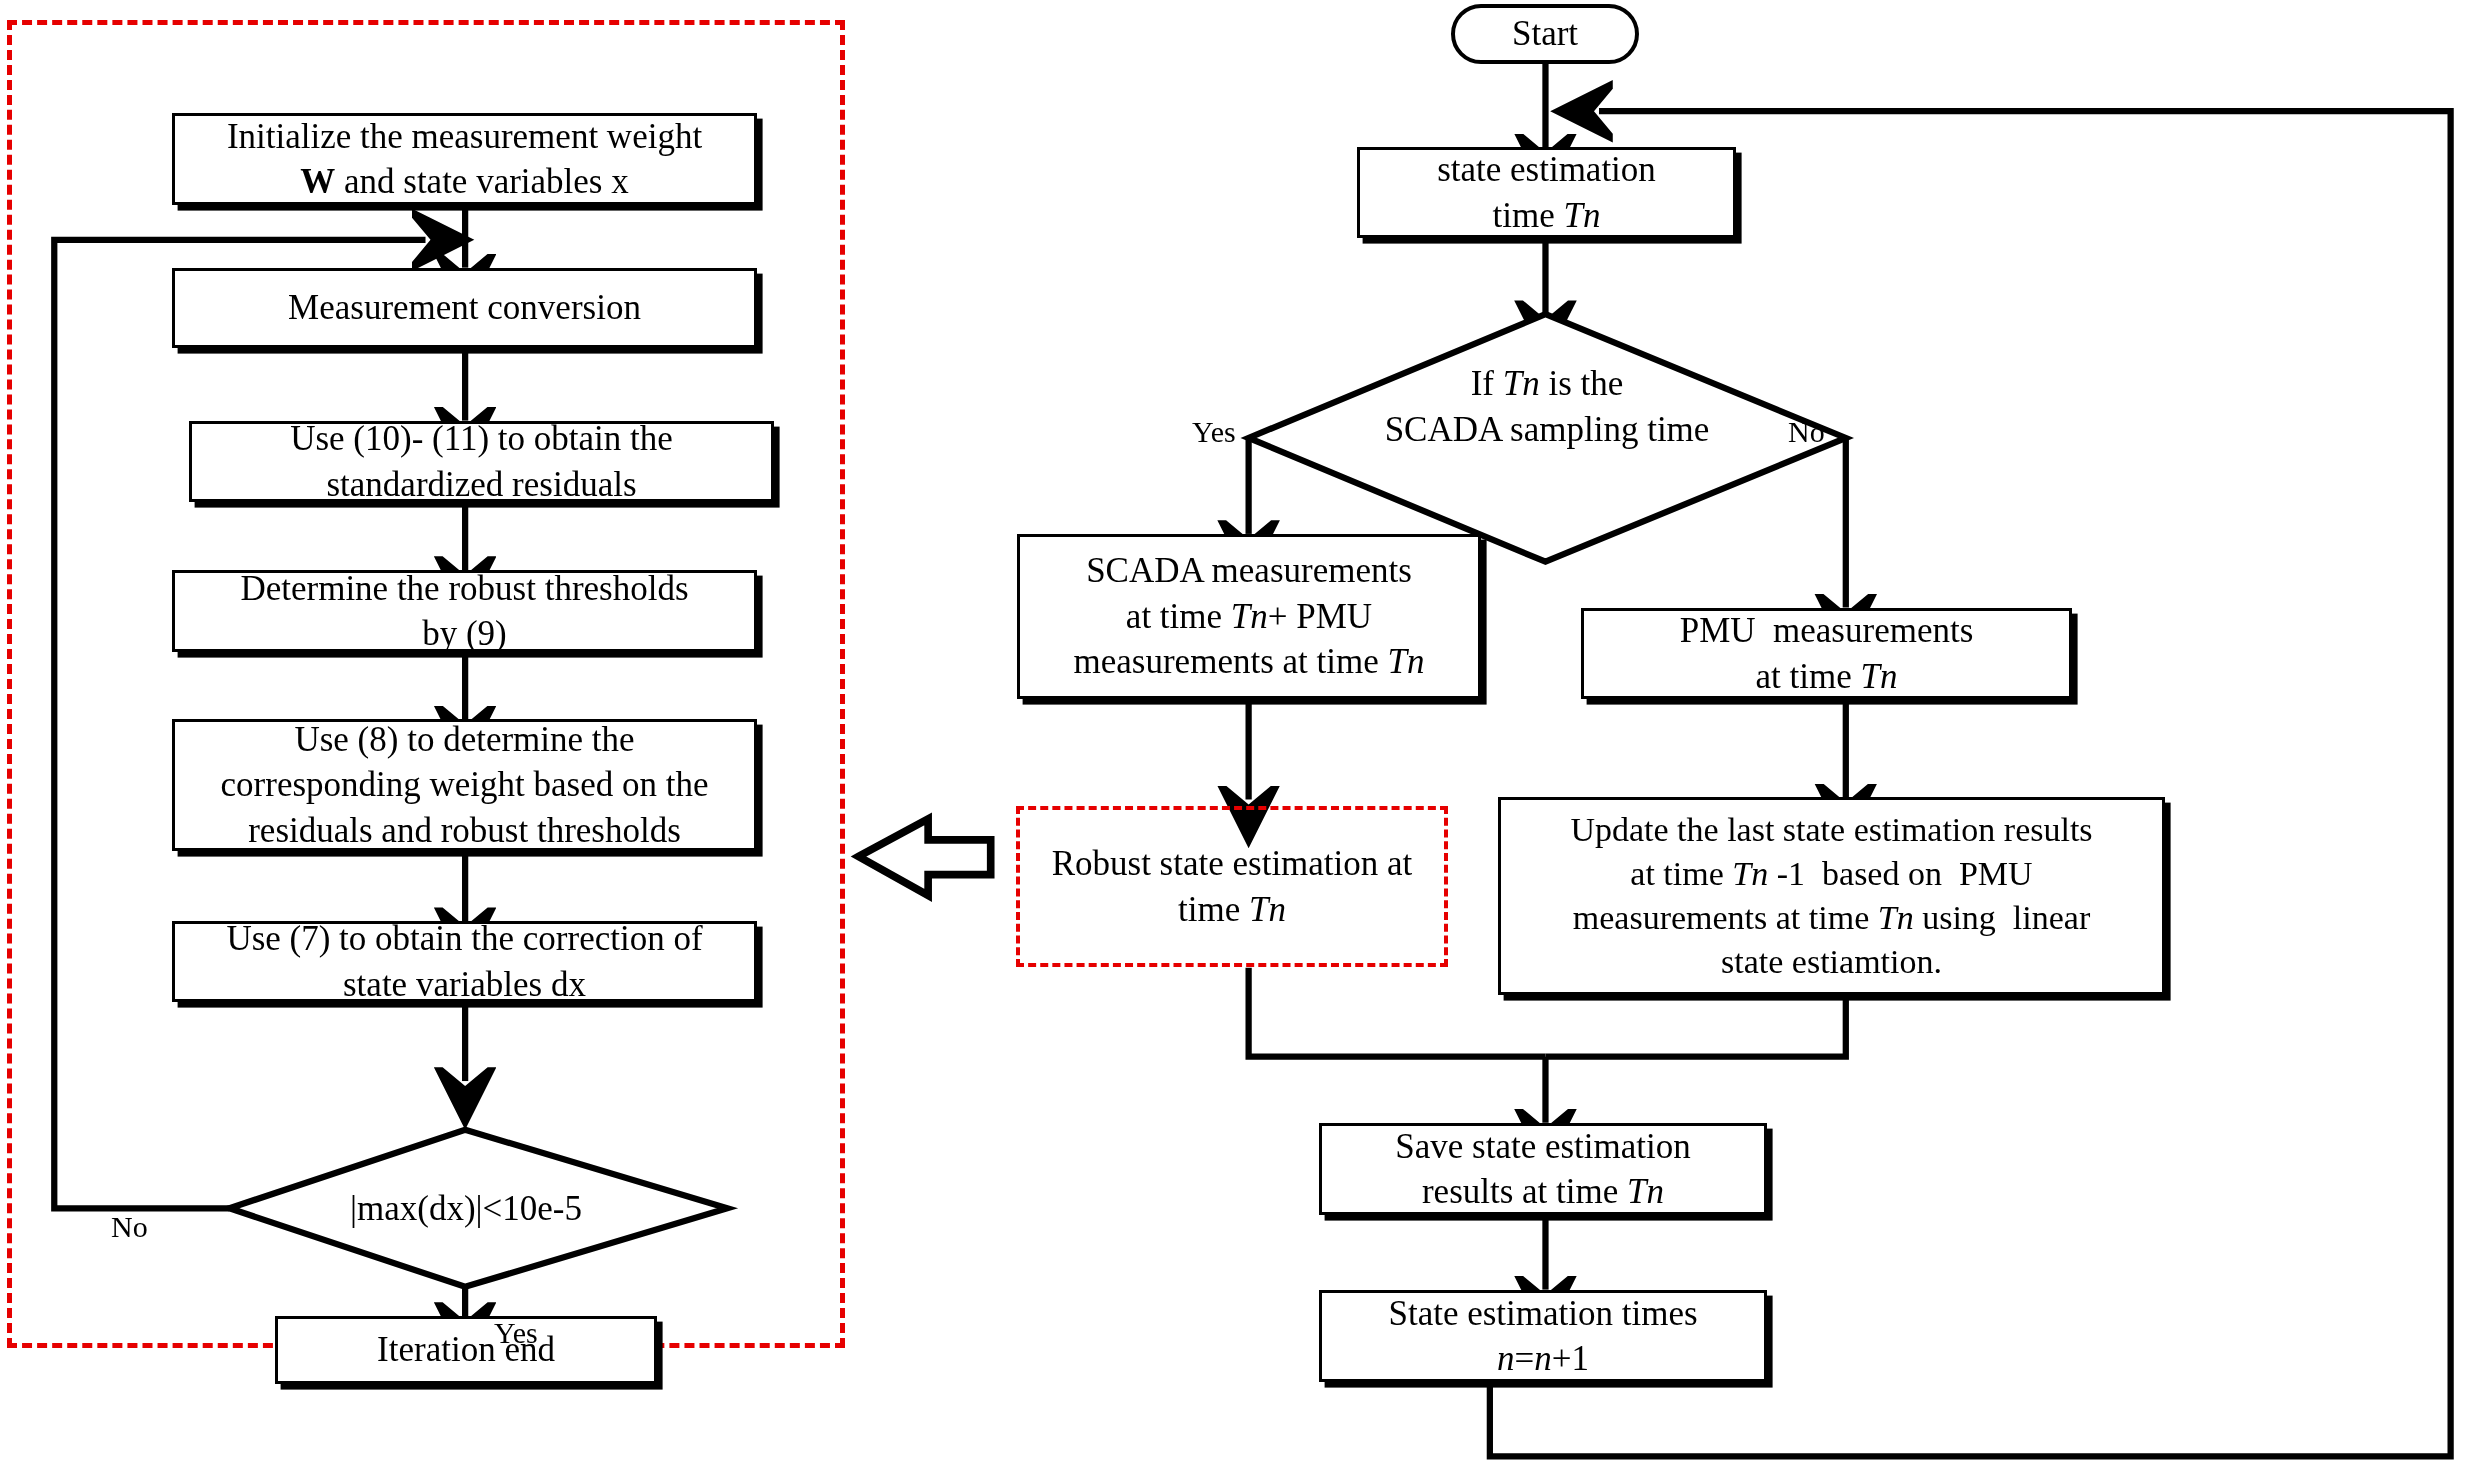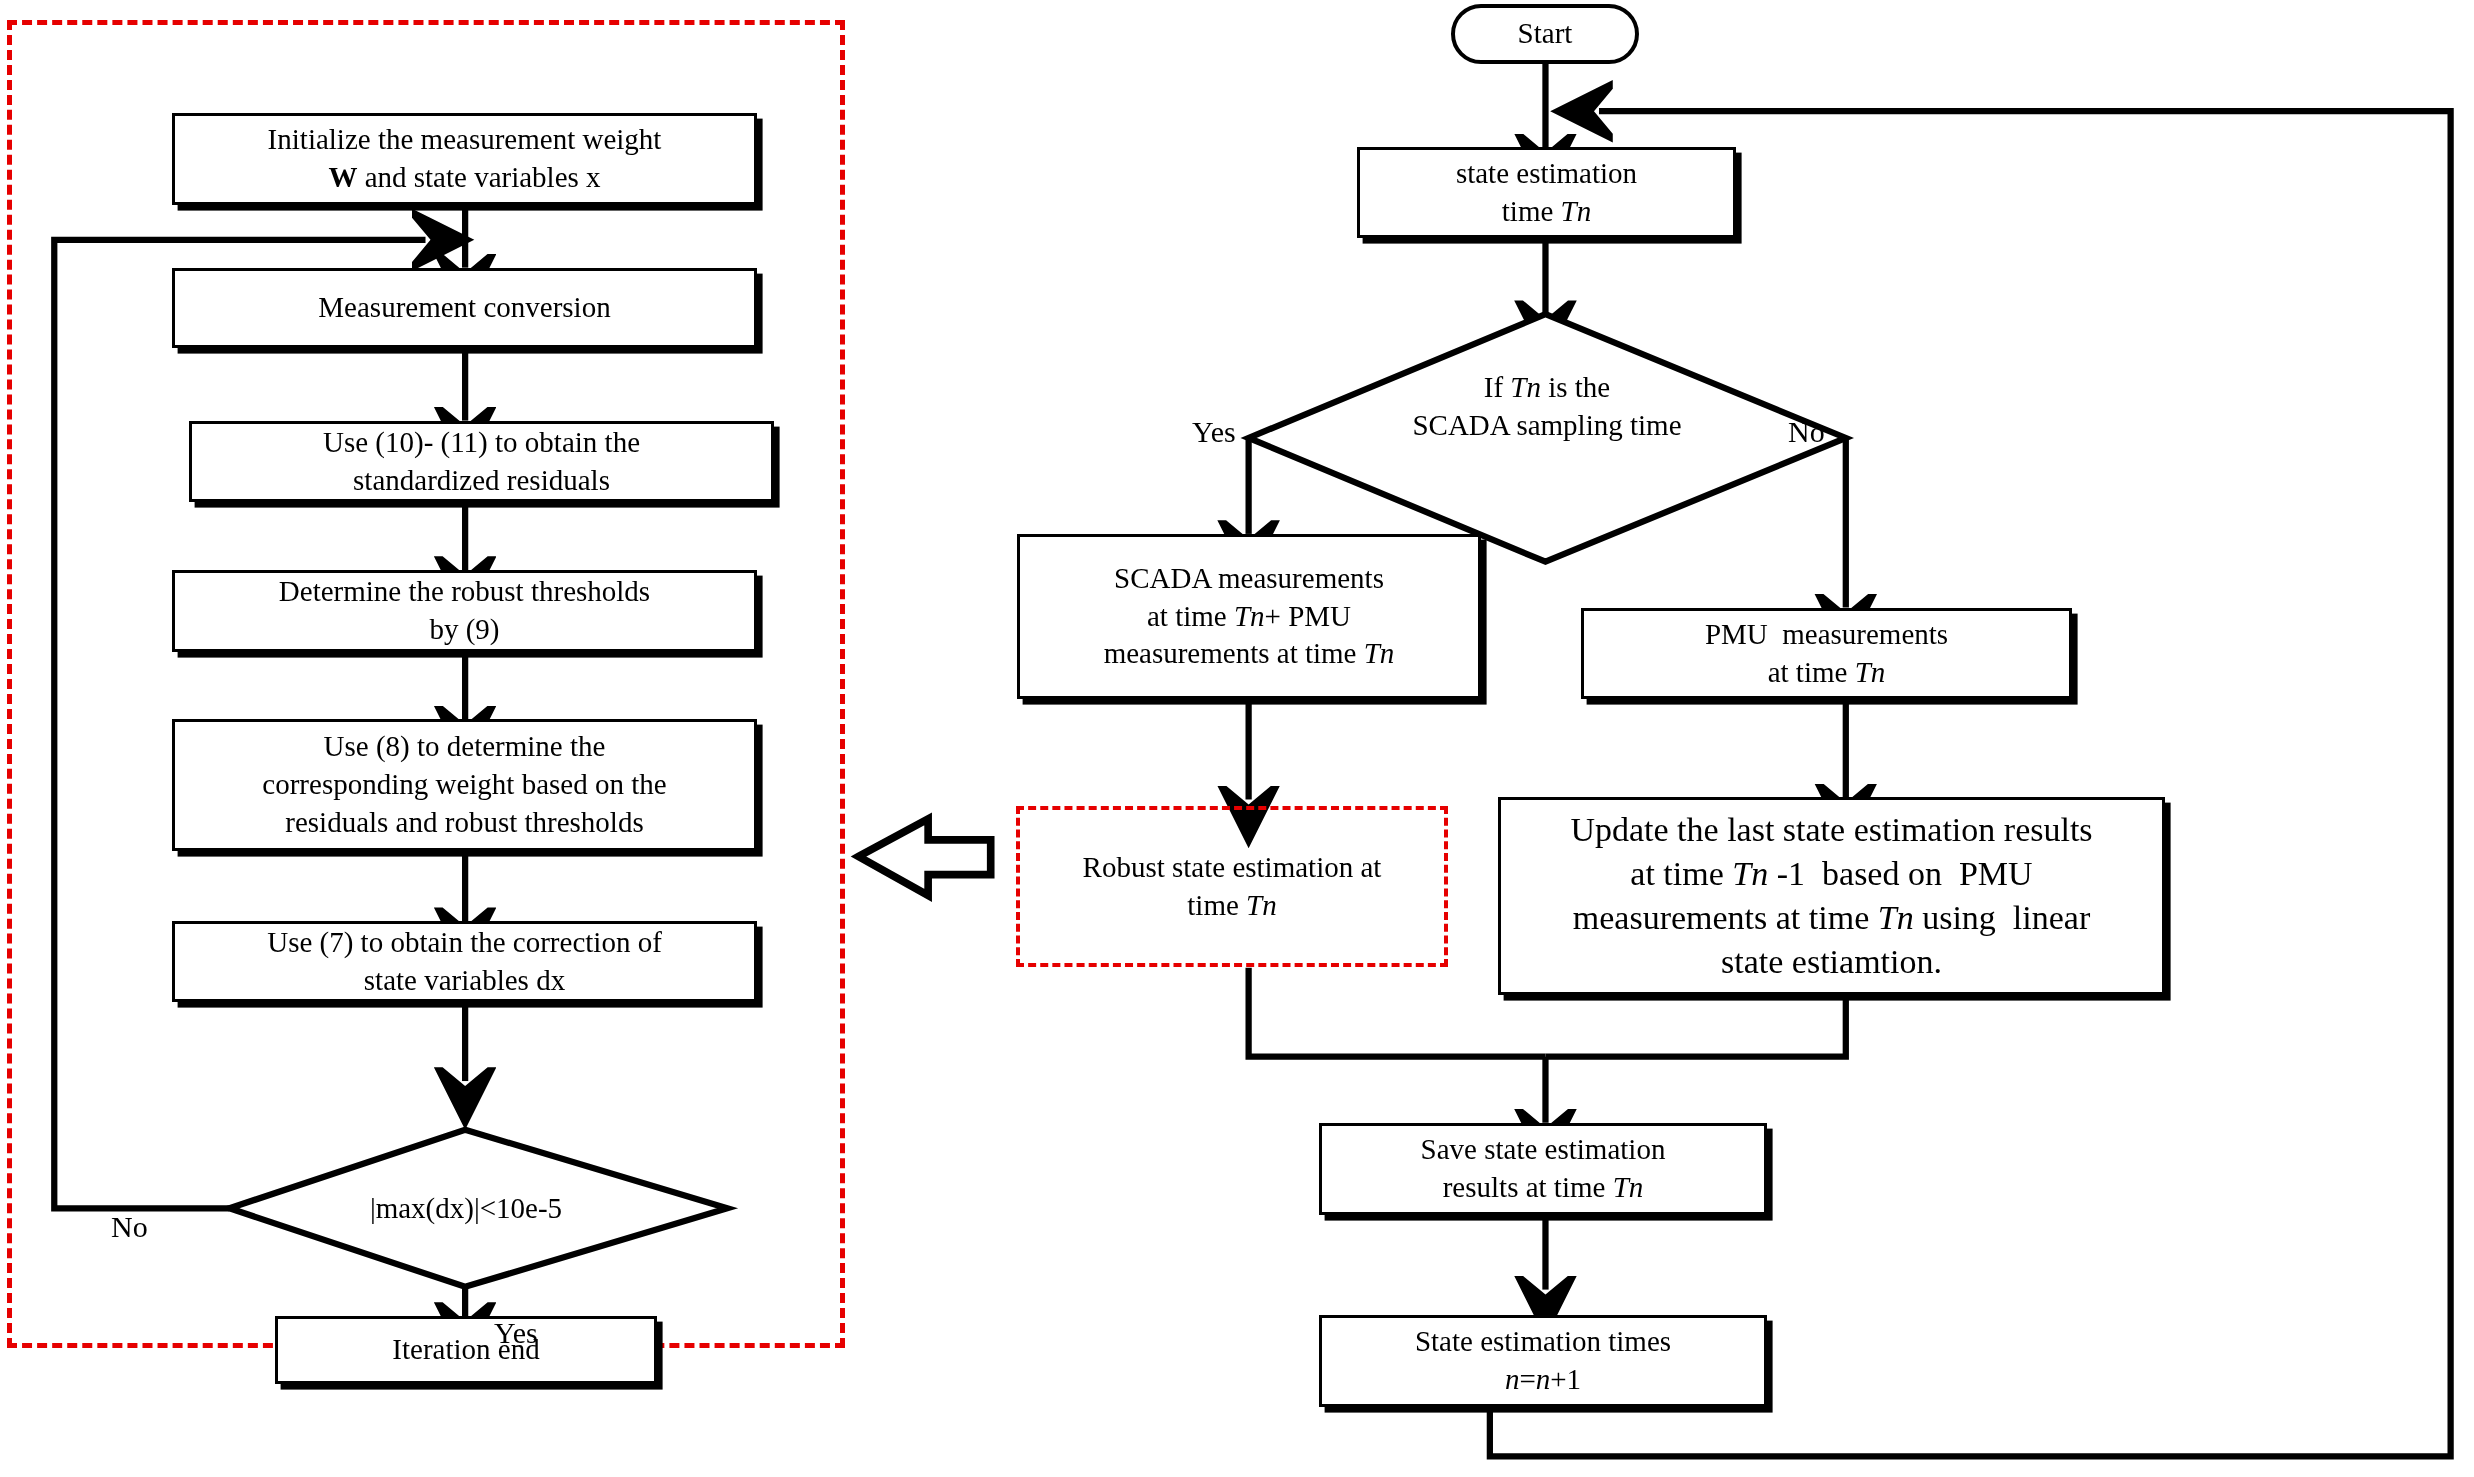--- a/index.html
+++ b/index.html
@@ -13,21 +13,21 @@
   .proc.shadow{box-shadow:5.6px 5.6px 0 0 #000;}
   .term{border:4.9px solid #000;border-radius:49px;}
   .dashbox{border:4.9px dashed #e60000;background:transparent;}
   .nodetext{display:block;line-height:1.30;color:#000;padding:0 7px;
             font-family:"Liberation Serif","DejaVu Serif",serif;}
   .lbl{position:absolute;color:#000;white-space:nowrap;
        font-family:"Liberation Serif","DejaVu Serif",serif;}
   .outer-dash{position:absolute;border:5.6px dashed #e60000;background:transparent;box-sizing:border-box;}
   i.v{font-style:italic;}
   .t36{font-size:34px;}
-  .t38{font-size:29px;}
+  .t38{font-size:35px;}
   .t40{font-size:30px;margin-top:48px;}
 </style>
 </head>
 <body>
 
 <div id="stage">
 
   <div class="outer-dash" style="left:7px;top:19.5px;width:838px;height:1328px;"></div>
 
   <svg id="wires" viewBox="0 0 3560 2126">
@@ -180,20 +180,20 @@
       state estiamtion.
     </span>
   </div>
 
   <div class="node proc shadow" style="left:1319px;top:1123px;width:448px;height:92px;">
     <span class="nodetext t38">
       Save state estimation<br>results at time <i class="v">Tn</i>
     </span>
   </div>
 
-  <div class="node proc shadow" style="left:1319px;top:1290px;width:448px;height:92px;margin-top:25px;">
+  <div class="node proc shadow" style="left:1319px;top:1290px;width:448px;height:92px;">
     <span class="nodetext t38">
       State estimation times<br><i class="v">n</i>=<i class="v">n</i>+1
     </span>
   </div>
 
 </div>
 
 
 </body></html>

